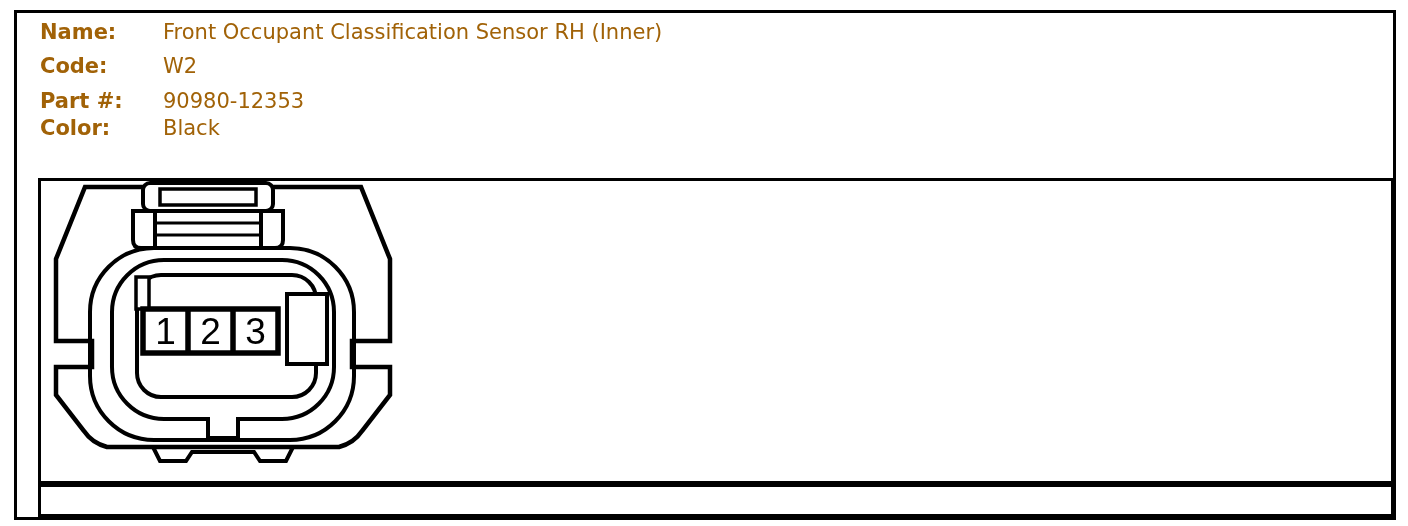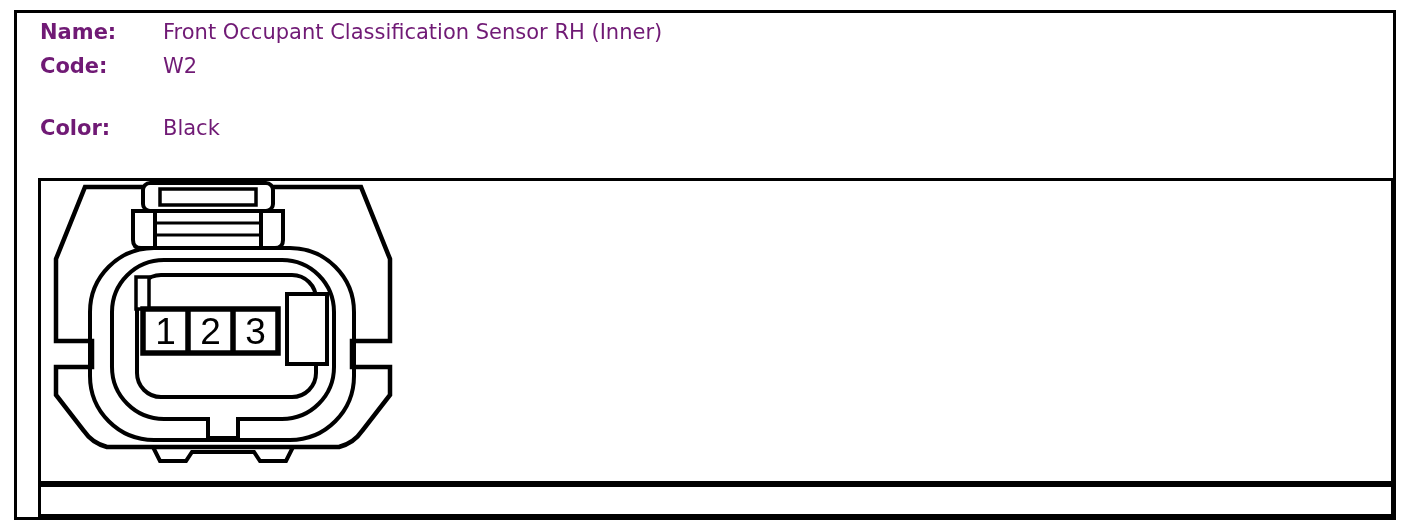--- a/index.html
+++ b/index.html
@@ -21,21 +21,21 @@
     width: 1376px; height: 504px;
     border: 3px solid #000000;
     box-sizing: content-box;
   }
   .header-field {
     position: absolute;
     left: 40px;
     height: 28px;
     white-space: nowrap;
     font-size: 21px;
-    color: #701a75;
+    color: #a16207;
     line-height: 28px;
   }
   .header-field .flabel {
     display: inline-block;
     width: 123px;
     font-weight: bold;
   }
   .header-field .fvalue {
     font-weight: normal;
   }
@@ -71,20 +71,23 @@
 
 <div id="canvas">
 
   <div class="page-border"></div>
 
   <div class="header-field" style="top:18px">
     <span class="flabel">Name:</span><span class="fvalue">Front Occupant Classification Sensor RH (Inner)</span>
   </div>
   <div class="header-field" style="top:52px">
     <span class="flabel">Code:</span><span class="fvalue">W2</span>
+  </div>
+  <div class="header-field" style="top:87px">
+    <span class="flabel">Part #:</span><span class="fvalue">90980-12353</span>
   </div>
   <div class="header-field" style="top:114px">
     <span class="flabel">Color:</span><span class="fvalue">Black</span>
   </div>
 
   <div class="diagram-box"></div>
 
   <div class="footer-box"></div>
 
   <svg class="connector-svg" viewBox="0 0 380 300">

